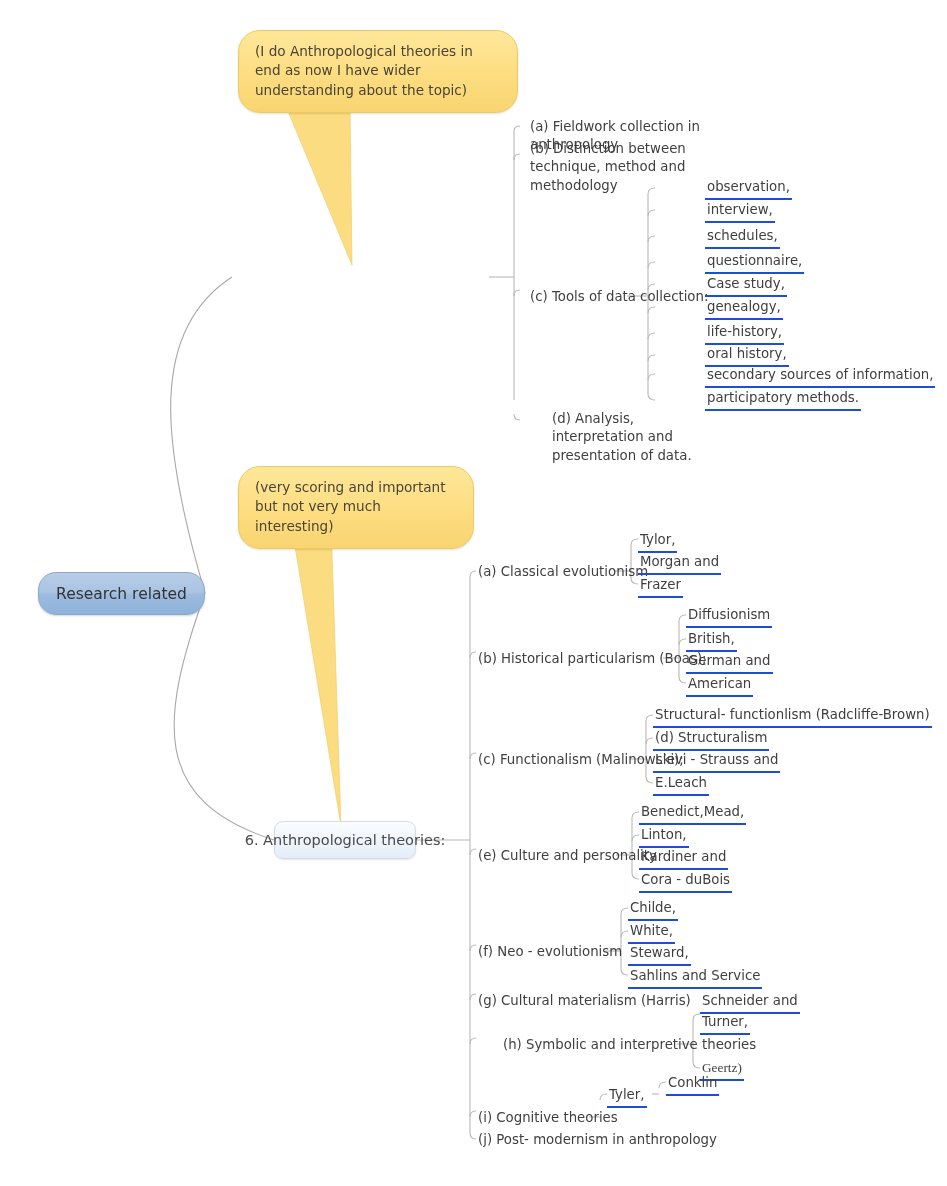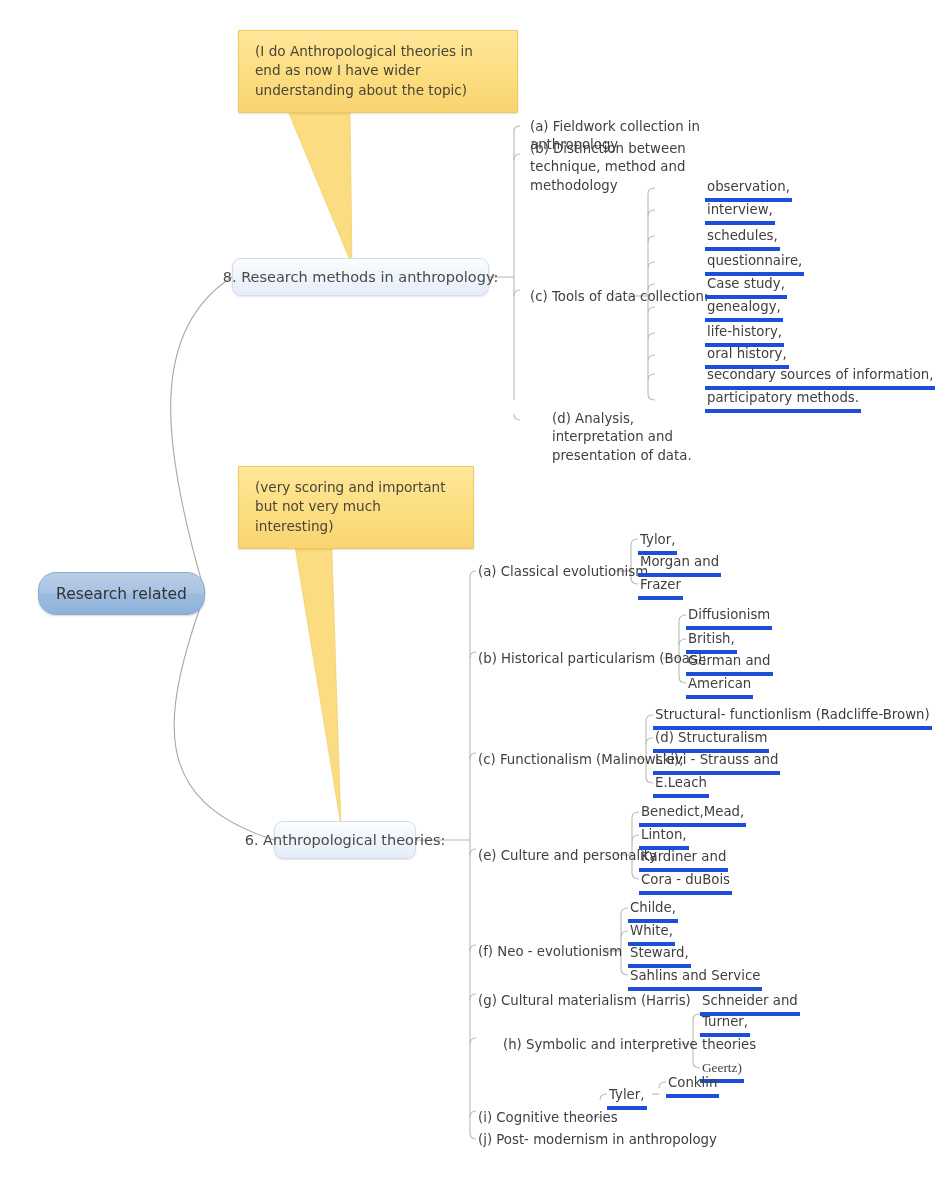--- a/index.html
+++ b/index.html
@@ -52,40 +52,40 @@
     font-size: 14.5px;
     padding: 0 15px;
     border-radius: 9px;
   }
 
   
   .callout {
     position: absolute;
     background: linear-gradient(180deg, #ffe79a 0%, #fcdd80 55%, #f9d471 100%);
     border: 1px solid #efc95f;
-    border-radius: 1px;
+    border-radius: 22px;
     color: #4a4438;
     font-size: 13.6px;
     line-height: 1.42;
     padding: 11px 16px 12px 16px;
     box-shadow: 0 1px 2px rgba(0,0,0,0.12);
     z-index: 3;
   }
 
   
   .topic {
     position: absolute;
     font-size: 13.3px;
     line-height: 1.38;
     color: #3f3f3f;
     white-space: nowrap;
     padding: 0 2px 2px 2px;
   }
   .topic.wrap { white-space: normal; }
-  .topic.underline { border-bottom: 4px solid #1d4ed8; }
+  .topic.underline { border-bottom: 2px solid #1d4ed8; }
 </style>
 </head>
 <body>
 
 <div id="canvas">
 
   <svg class="wires" viewBox="0 0 947 1186">
     <g fill="none" stroke="#a8a8a8" stroke-width="1.1">
 
       <path d="M205 593 C 160 440, 150 330, 232 277"></path>
@@ -189,21 +189,20 @@
     <polygon points="285,104 350,104 352,265" fill="#fbdc80" stroke="#efc95f" stroke-width="0.6"></polygon>
     <polygon points="291,522 331,522 341,826" fill="#fbdc80" stroke="#efc95f" stroke-width="0.6"></polygon>
   </svg>
 
   <div class="callout" style="left:238px; top:30px; width:280px;">(I do Anthropological theories in end as now I have wider understanding about the topic)</div>
 
   <div class="callout" style="left:238px; top:466px; width:236px;">(very scoring and important but not very much interesting)</div>
 
   <div class="node node-root" style="left:38px; top:572px; width:167px; height:43px;">Research related</div>
 
-  <div class="node node-branch" style="left:232px; top:258px; width:257px; height:38px;">8. Research methods in anthropology:</div>
 
   <div class="topic wrap" style="left:528px; top:118px; width:230px;">(a) Fieldwork collection in anthropology</div>
 
   <div class="topic wrap" style="left:528px; top:140px; width:190px;">(b) Distinction between technique, method and methodology</div>
 
   <div class="topic" style="left:528px; top:288px;">(c) Tools of data collection:</div>
 
   <div class="topic wrap" style="left:528px; top:410px; width:180px;margin-left:22px;">(d) Analysis, interpretation and presentation of data.</div>
 
   <div class="topic underline" style="left:705px; top:178px;">observation,</div>

